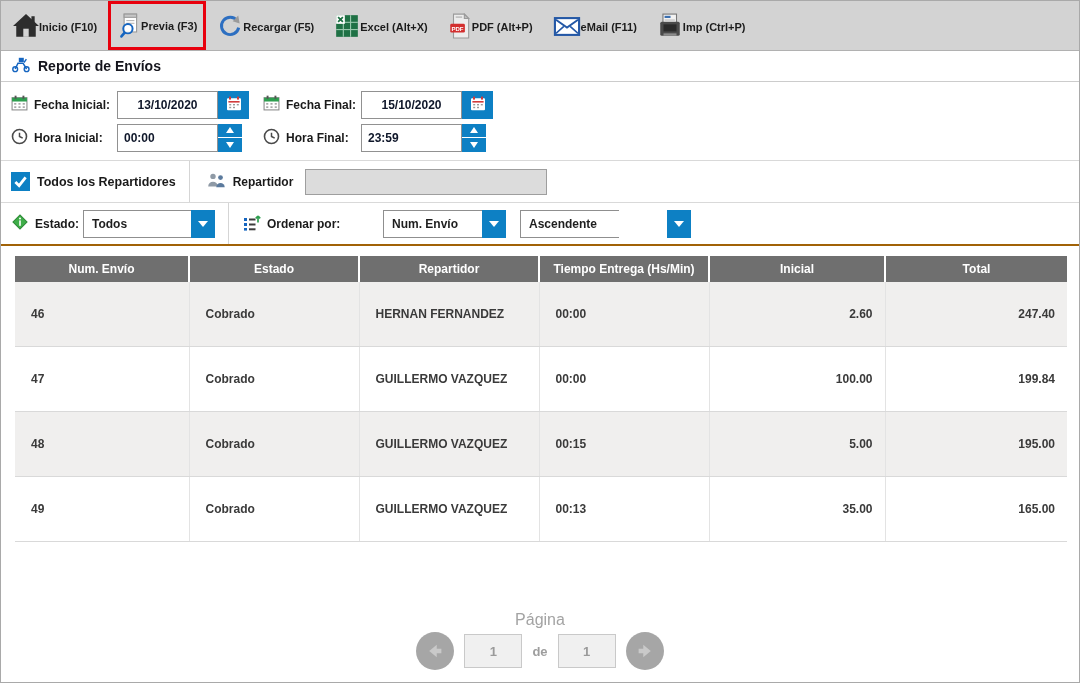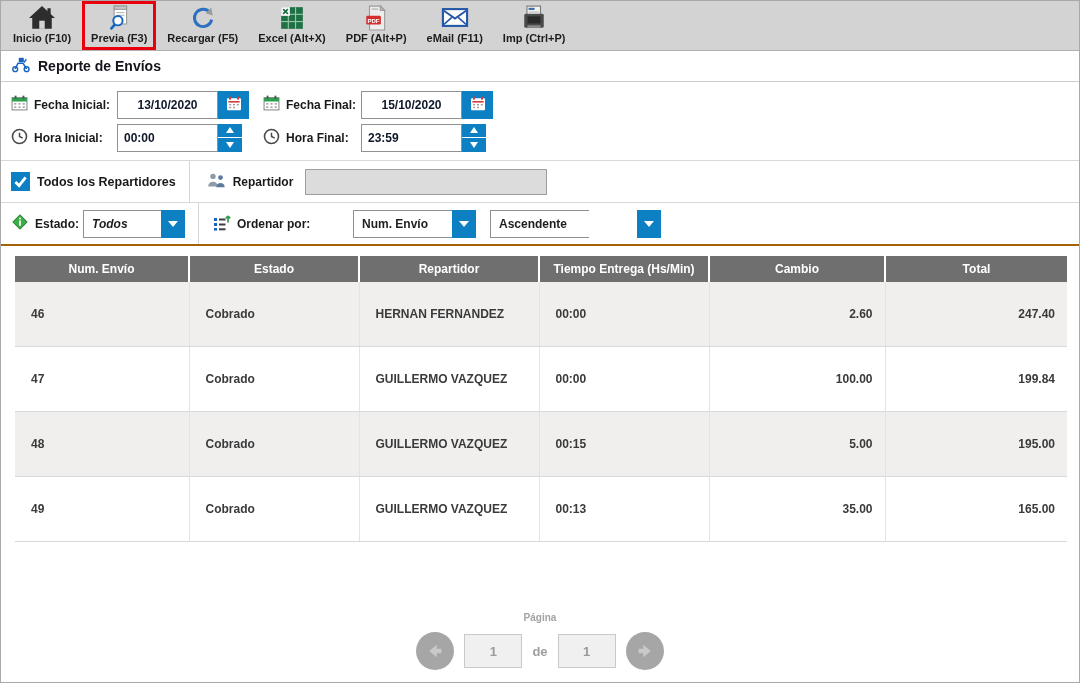--- a/index.html
+++ b/index.html
@@ -4,21 +4,21 @@
 <style>
   html,body{margin:0;padding:0;background:#e9e9e9;}
   .window{
     position:relative;width:1080px;height:683px;box-sizing:border-box;
     border:1px solid #a9a9a9;background:#fff;overflow:hidden;
     font-family:"Liberation Sans",sans-serif;-webkit-font-smoothing:antialiased;
   }
   
   .toolbar{height:49px;background:#d3d3d3;border-bottom:1px solid #b1b1b1;
     display:flex;align-items:stretch;padding:0 2px;}
-  .tb-item{display:flex;flex-direction:column;align-items:center;justify-content:flex-start;
+  .tb-item{display:flex;flex-direction:row;align-items:center;justify-content:flex-start;
     padding:3px 9px 2px;margin:0 1px;min-width:70px;cursor:pointer;box-sizing:border-box;}
   .tb-item.highlight{border:3px solid #e8000d;padding:0 6px;}
   .tb-icn{height:27px;display:flex;align-items:center;justify-content:center;}
   .tb-label{font-size:11px;font-weight:bold;color:#1c1c1c;white-space:nowrap;margin-top:1px;}
   
   .title-row{height:30px;display:flex;align-items:center;gap:7px;padding:0 10px;
     border-bottom:1px solid #cccccc;background:#fff;}
   .title-text{font-size:14px;font-weight:bold;color:#14141c;}
   
   .flabel{display:flex;align-items:center;gap:6px;font-size:12px;font-weight:bold;color:#1a1a1a;white-space:nowrap;}
@@ -55,21 +55,21 @@
     border-right:2px solid #fff;text-align:center;padding:0 4px;}
   .grid-table thead th:last-child{border-right:none;}
   .grid-table tbody td{height:32px;font-size:12px;font-weight:bold;color:#3a3a3a;
     border-bottom:1px solid #d9d9d9;border-right:1px solid #e3e3e3;padding:16px 16px;overflow:hidden;white-space:nowrap;}
   .grid-table tbody td:last-child{border-right:none;}
   .grid-table tbody td.num{text-align:right;padding-right:12px;}
   .grid-table tbody tr:nth-child(odd){background:#f0efee;}
   .grid-table tbody tr:nth-child(even){background:#ffffff;}
   
   .pagination{position:absolute;left:0;right:0;bottom:12px;text-align:center;}
-  .pag-label{font-size:10px;color:#a3a3a3;margin-bottom:9px;font-weight:bold;}
+  .pag-label{font-size:16px;color:#a3a3a3;margin-bottom:3px;}
   .pag-row{display:flex;align-items:center;justify-content:center;gap:10px;}
   .pag-circle{width:38px;height:38px;border-radius:50%;background:#a6a6a6;border:none;
     display:flex;align-items:center;justify-content:center;padding:0;cursor:pointer;}
   .pag-box{width:58px;height:34px;background:#f0f0f0;border:1px solid #c9c9c9;text-align:center;
     font-family:"Liberation Sans",sans-serif;font-weight:bold;font-size:13px;color:#9a9a9a;box-sizing:border-box;}
   .pag-de{font-size:13px;font-weight:bold;color:#9e9e9e;}
 </style>
 </head>
 <body>
 
@@ -326,21 +326,21 @@
       <span>
         <svg width="18" height="18" viewBox="0 0 18 18">
           <rect x="4" y="4" width="10" height="10" transform="rotate(45 9 9)" fill="#3fae49" stroke="#2c8a36"></rect>
           <circle cx="9" cy="5.6" r="1" fill="#fff"></circle>
           <rect x="8.2" y="7.4" width="1.6" height="5.4" fill="#fff"></rect>
         </svg>
       </span>
       <span>Estado:</span>
     </span>
     <span class="dropdown">
-      <span class="dd-field" style="width:78px;font-style:italic;">Todos</span>
+      <span class="dd-field" style="width:108px;">Todos</span>
       <span class="dd-btn">
           <span class="dd-arrow"></span>
         </span>
     </span>
     <span class="vdiv"></span>
     <span class="flabel" style="margin-left:14px;width:140px;">
       <span>
         <svg width="18" height="17" viewBox="0 0 18 17">
           <g fill="#1565c0">
             <rect x="1" y="4" width="3" height="3"></rect>
@@ -379,21 +379,21 @@
       <col style="width:170px">
         <col style="width:176px">
         <col>
     </colgroup>
     <thead>
       <tr>
         <th>Num. Envío</th>
         <th>Estado</th>
         <th>Repartidor</th>
         <th>Tiempo Entrega (Hs/Min)</th>
-        <th>Cambio</th>
+        <th>Inicial</th>
         <th>Total</th>
       </tr>
     </thead>
     <tbody>
     <tr>
       <td>46</td>
       <td>Cobrado</td>
       <td>HERNAN FERNANDEZ</td>
       <td>00:00</td>
       <td class="num">2.60</td>

